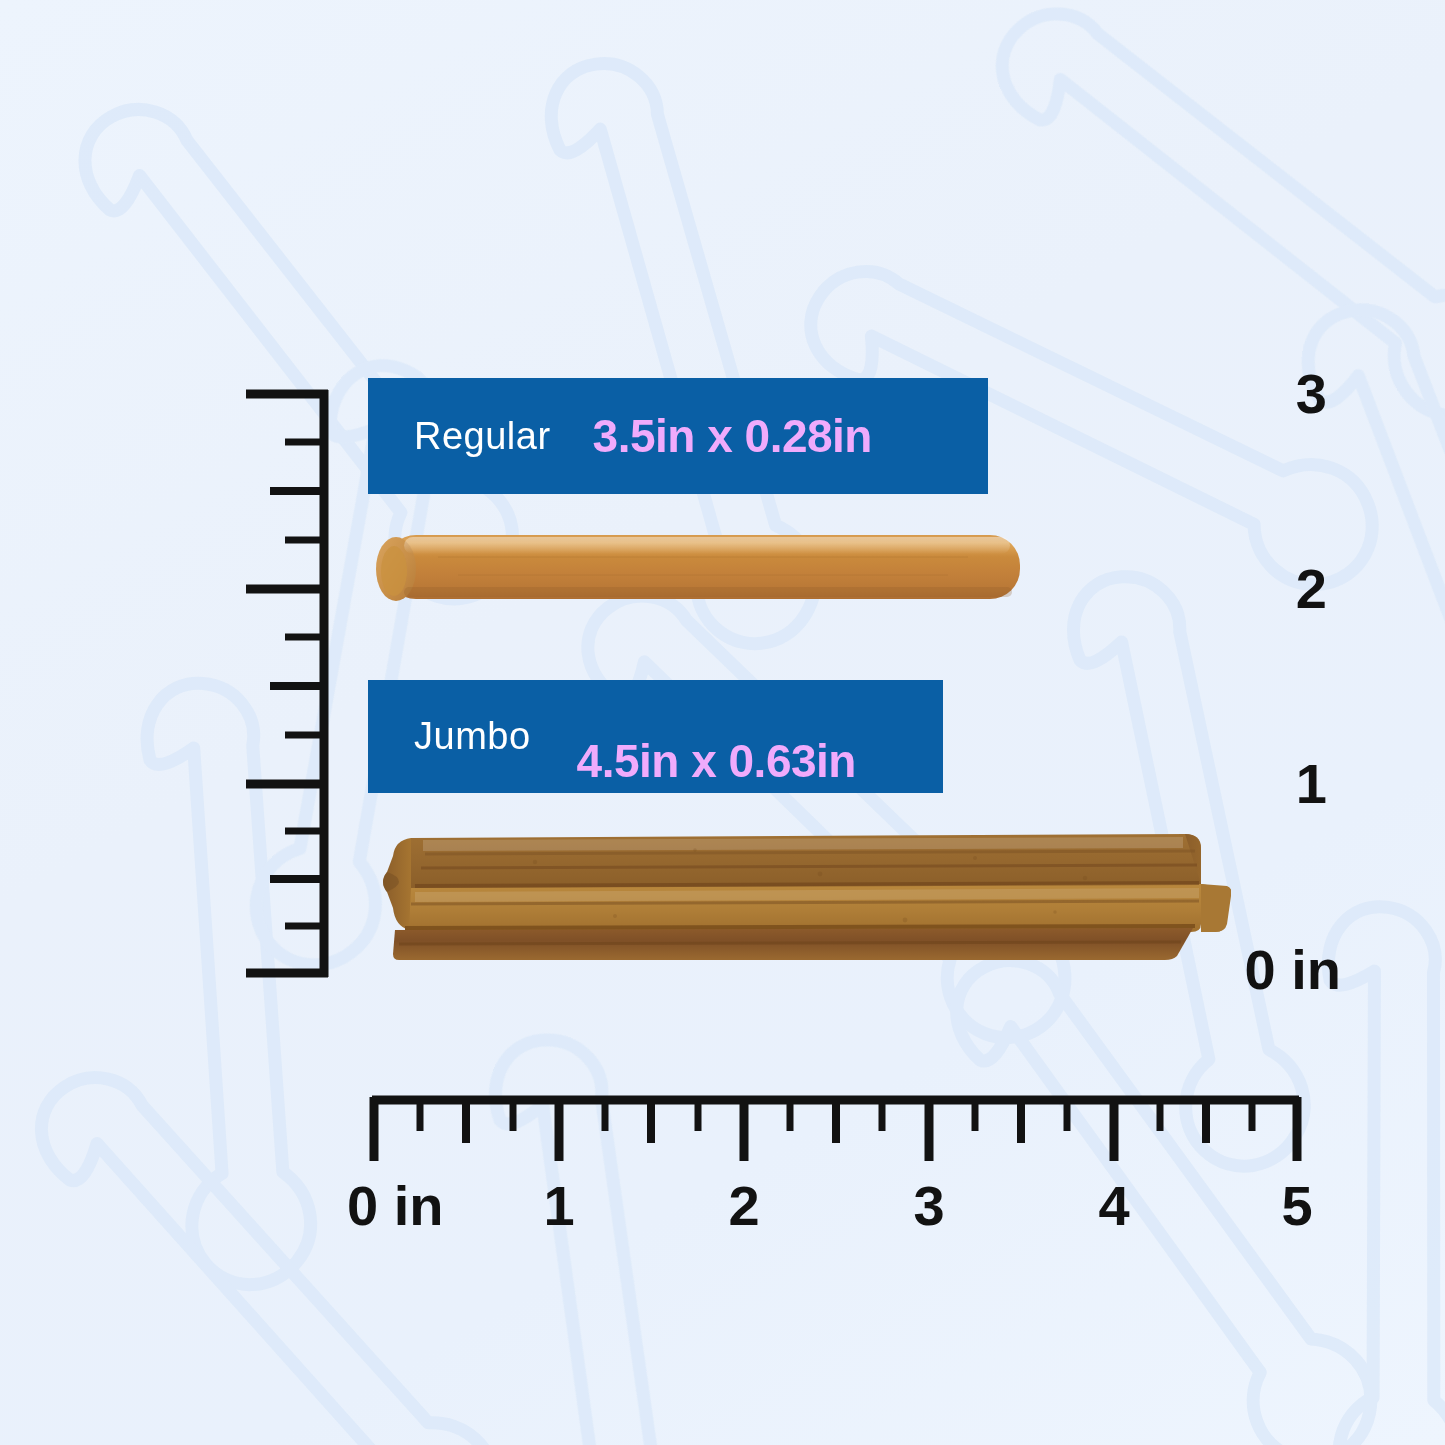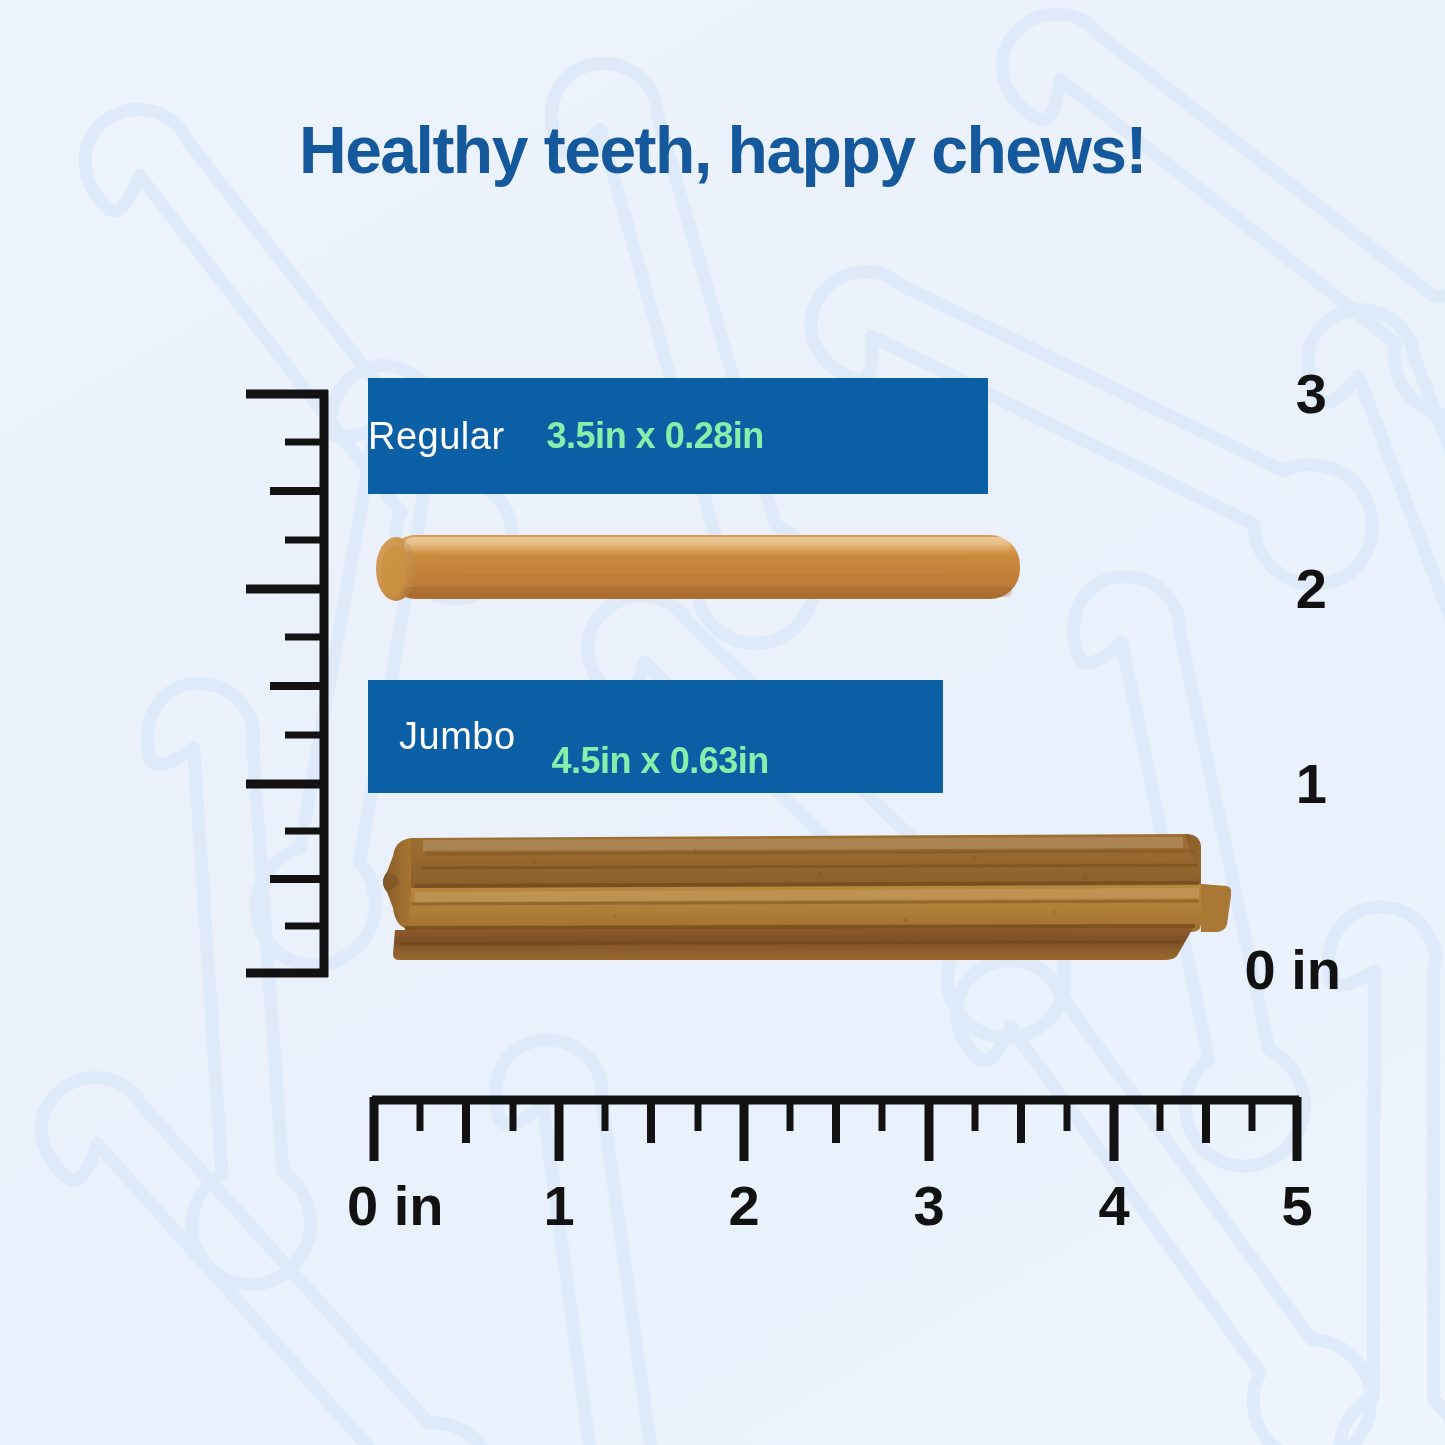--- a/index.html
+++ b/index.html
@@ -74,41 +74,43 @@
     box-sizing: border-box;
   }
   .size-bar .bar-name {
     color: #ffffff;
     font-size: 38px;
     font-weight: 400;
     letter-spacing: 0.5px;
     white-space: nowrap;
   }
   .size-bar .bar-dims {
-    color: #86efac;
-    font-size: 36px;
+    color: #f0abfc;
+    font-size: 46px;
     font-weight: 700;
     letter-spacing: -0.5px;
     white-space: nowrap;
   }
 
   #bar-regular {
     left: 368px;
     top: 378px;
     width: 620px;
     height: 116px;
+    padding-left: 46px;
   }
   #bar-regular .bar-dims { margin-left: 42px; }
 
   #bar-jumbo {
     left: 368px;
     top: 680px;
     width: 575px;
     height: 113px;
-    padding-left: 31px;
+    padding-left: 46px;
+    gap: 10px;
   }
   #bar-jumbo .bar-dims { margin-left: 36px; margin-top: 48px; }
 
   
   #chew-regular {
     position: absolute;
     left: 368px;
     top: 531px;
     width: 668px;
     height: 72px;
@@ -171,21 +173,20 @@
       <use href="#bone-shape" x="1080" y="660" transform="rotate(18 1080 660)"></use>
       <use href="#bone-shape" x="70" y="1180" transform="rotate(-12 70 1180)"></use>
       <use href="#bone-shape" x="500" y="1120" transform="rotate(22 500 1120)"></use>
       <use href="#bone-shape" x="980" y="1060" transform="rotate(-6 980 1060)"></use>
       <use href="#bone-shape" x="1330" y="980" transform="rotate(30 1330 980)"></use>
       <use href="#bone-shape" x="330" y="430" transform="rotate(40 330 430)"></use>
       <use href="#bone-shape" x="860" y="380" transform="rotate(-34 860 380)"></use>
     </g>
   </svg>
 
-  <div id="title">Healthy teeth, happy chews!</div>
 
   <svg id="vruler" viewBox="0 0 225 610" xmlns="http://www.w3.org/2000/svg">
 
     <line x1="196" y1="5" x2="196" y2="592" stroke="#121212" stroke-width="9"></line>
 
     <line x1="118" y1="9" x2="200" y2="9" stroke="#121212" stroke-width="9"></line>
     <line x1="118" y1="204" x2="200" y2="204" stroke="#121212" stroke-width="9"></line>
     <line x1="118" y1="399" x2="200" y2="399" stroke="#121212" stroke-width="9"></line>
     <line x1="118" y1="588" x2="200" y2="588" stroke="#121212" stroke-width="9"></line>
 

